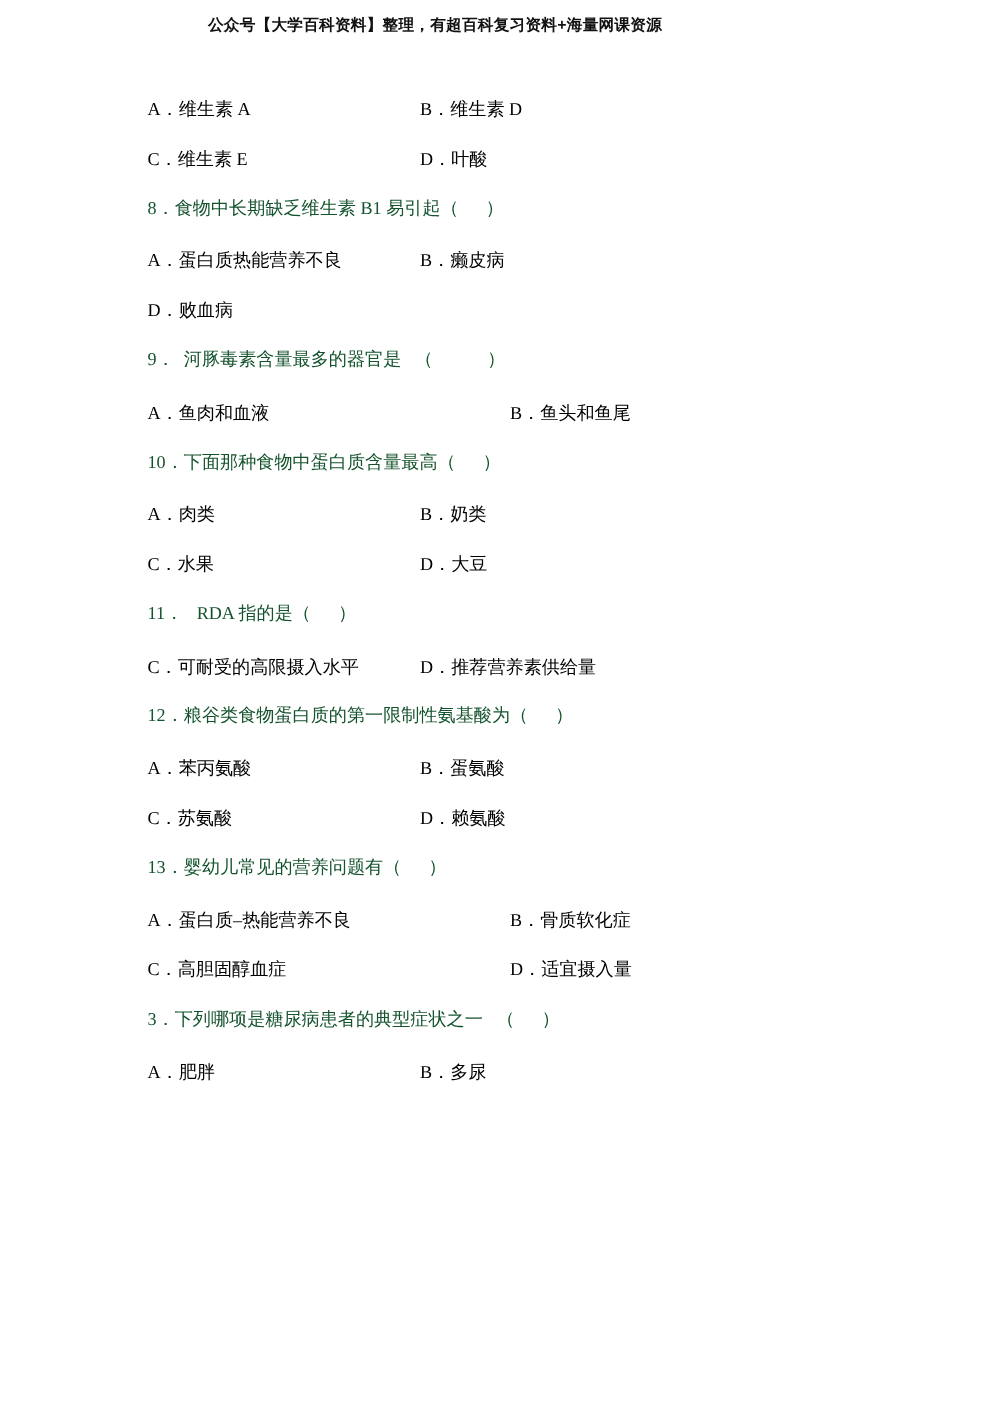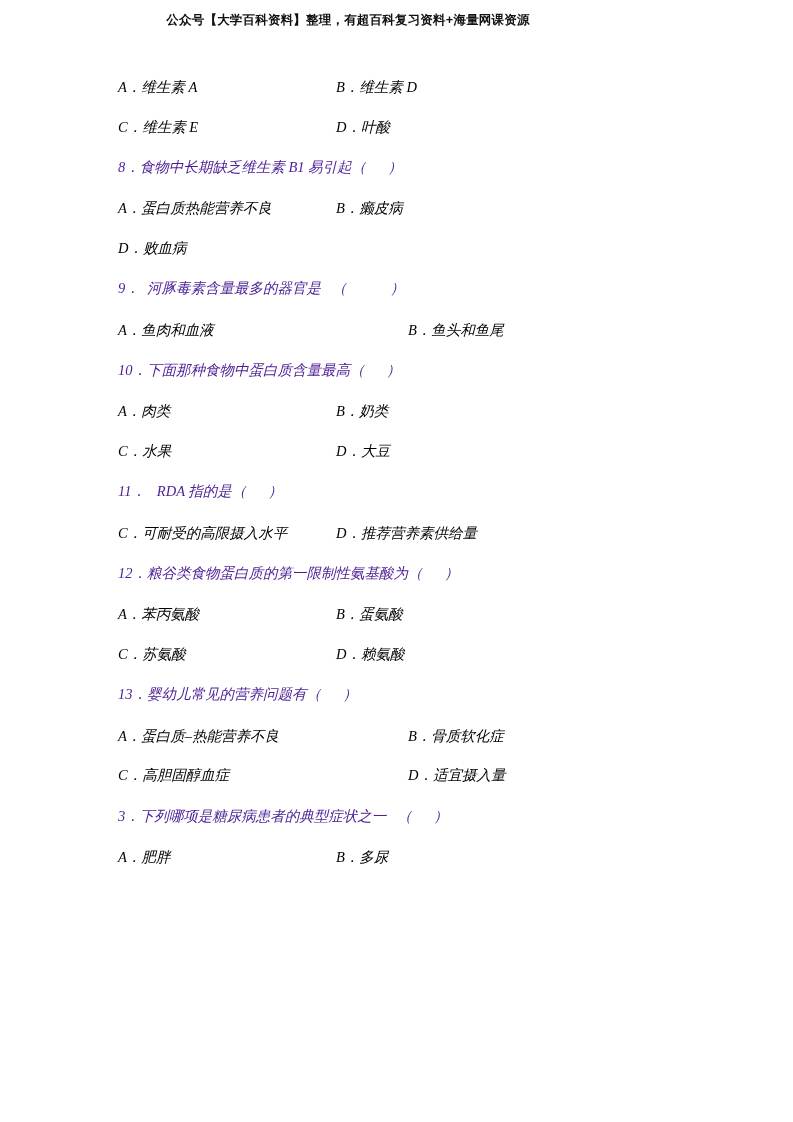--- a/index.html
+++ b/index.html
@@ -32,29 +32,28 @@
     font-weight: bold;
     color: #111111;
     letter-spacing: 0.2px;
     margin-left: 27px;
   }
   .content {
     position: absolute;
     top: 78px;
     left: 118px;
     width: 560px;
-    font-style: italic;
   }
   .qline {
     font-size: 14.5px;
     line-height: 1.5;
     margin-bottom: 20.5px;
     white-space: pre;
     font-family: "Liberation Serif", "DejaVu Serif", serif;
-    color: #4c1d95;
+    color: #14532d;
   }
   .qline.stem {
     margin-bottom: 20.5px;
   }
   .opts {
     display: flex;
     font-size: 14.5px;
     margin-bottom: 20.5px;
     white-space: pre;
   }

